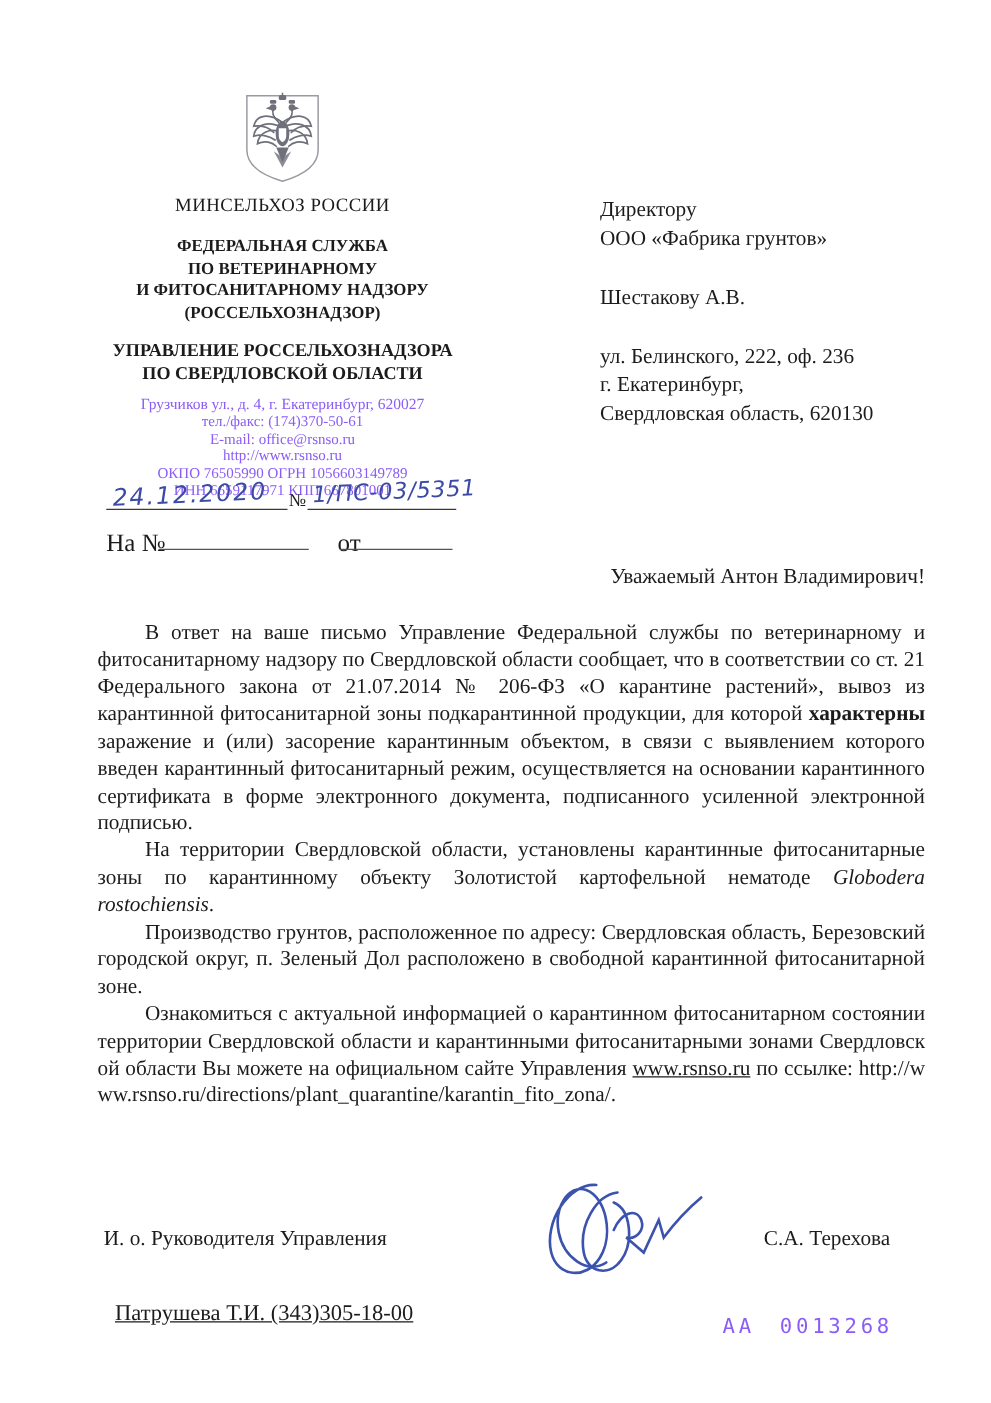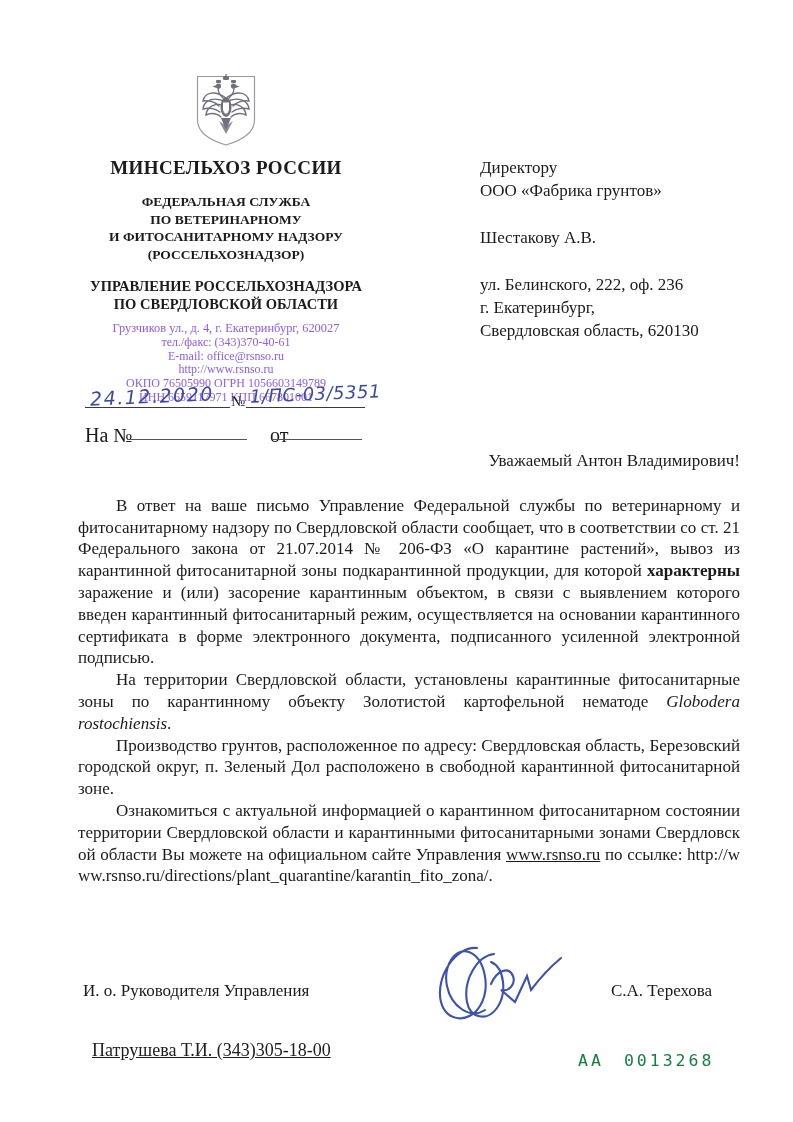--- a/index.html
+++ b/index.html
@@ -4,21 +4,21 @@
 <style>
   * { margin:0; padding:0; box-sizing:border-box; }
   html,body { background:#ffffff; }
   .page {
     position:relative; width:793px; height:1122px; background:#ffffff;
     font-family:"Liberation Serif", serif; color:#1b1b1b; overflow:hidden;
   }
   
   .letterhead { position:absolute; left:60px; top:74px; width:332px; text-align:center; }
   .emblem { display:block; margin:0 auto; }
-  .ministry { margin-top:9px; font-weight:bold; font-size:19px; letter-spacing:.4px; }
+  .ministry { margin-top:9px; font-weight:normal; font-size:15px; letter-spacing:.4px; }
   .service  { margin-top:14px; font-weight:bold; font-size:13.5px; line-height:17.5px; }
   .department { margin-top:14px; font-weight:bold; font-size:14.5px; line-height:18px; }
   .contacts { margin-top:9px; font-size:12px; line-height:13.8px; color:#8b5cf6; }
   .contacts .row1 { font-size:12.4px; }
   
   .uline { position:absolute; border-bottom:1.6px solid #3a3a3a; }
   .uline.thin { border-bottom:1px solid #555; }
   .hand {
     position:absolute; font-family:"DejaVu Sans", sans-serif; font-style:italic;
     color:#3b4aa6; font-size:19px; letter-spacing:1.5px; transform:rotate(-2.5deg);
@@ -36,21 +36,21 @@
   .link { text-decoration:underline; }
   .url-wrap { word-break:break-all; }
   
   .sig-label { position:absolute; left:83px; top:981px; font-size:17px; }
   .sig-name  { position:absolute; left:611px; top:981px; font-size:17px; }
   .signature-svg { position:absolute; left:425px; top:940px; }
   
   .executor { position:absolute; left:92px; top:1040px; font-size:18px;text-decoration:underline; }
   .form-number {
     position:absolute; left:578px; top:1051px; display:flex; gap:20px;
-    font-family:"DejaVu Sans Mono", monospace; font-size:16.5px; letter-spacing:3px; color:#15803d;
+    font-family:"DejaVu Sans Mono", monospace; font-size:16.5px; letter-spacing:3px; color:#8b5cf6;
   }
 </style>
 </head>
 <body>
 
 <div class="page">
 
   <div class="letterhead">
     <svg class="emblem" width="62" height="74" viewBox="0 0 62 74">
       <path d="M2.5,2.5 H59.5 V46 C59.5,58 48,66 31,71 C14,66 2.5,58 2.5,46 Z" fill="none" stroke="#9a9aa2" stroke-width="1.2"></path>
@@ -85,21 +85,21 @@
       <div>ПО ВЕТЕРИНАРНОМУ</div>
       <div>И ФИТОСАНИТАРНОМУ НАДЗОРУ</div>
       <div>(РОССЕЛЬХОЗНАДЗОР)</div>
     </div>
     <div class="department">
       <div>УПРАВЛЕНИЕ РОССЕЛЬХОЗНАДЗОРА</div>
       <div>ПО СВЕРДЛОВСКОЙ ОБЛАСТИ</div>
     </div>
     <div class="contacts">
       <div class="row1">Грузчиков ул., д. 4, г. Екатеринбург, 620027</div>
-      <div>тел./факс: (343)370-40-61</div>
+      <div>тел./факс: (174)370-50-61</div>
       <div>E-mail: office@rsnso.ru</div>
       <div>http://www.rsnso.ru</div>
       <div>ОКПО 76505990 ОГРН 1056603149789</div>
       <div>ИНН 6659117971 КПП 667801001</div>
     </div>
   </div>
 
   <div class="uline" style="left:85px; top:388px; width:145px; height:20px;"></div>
   <div class="uline" style="left:246px; top:388px; width:119px; height:20px;"></div>
   <span class="hand" style="left:90px; top:385px;">24.12.2020</span>

